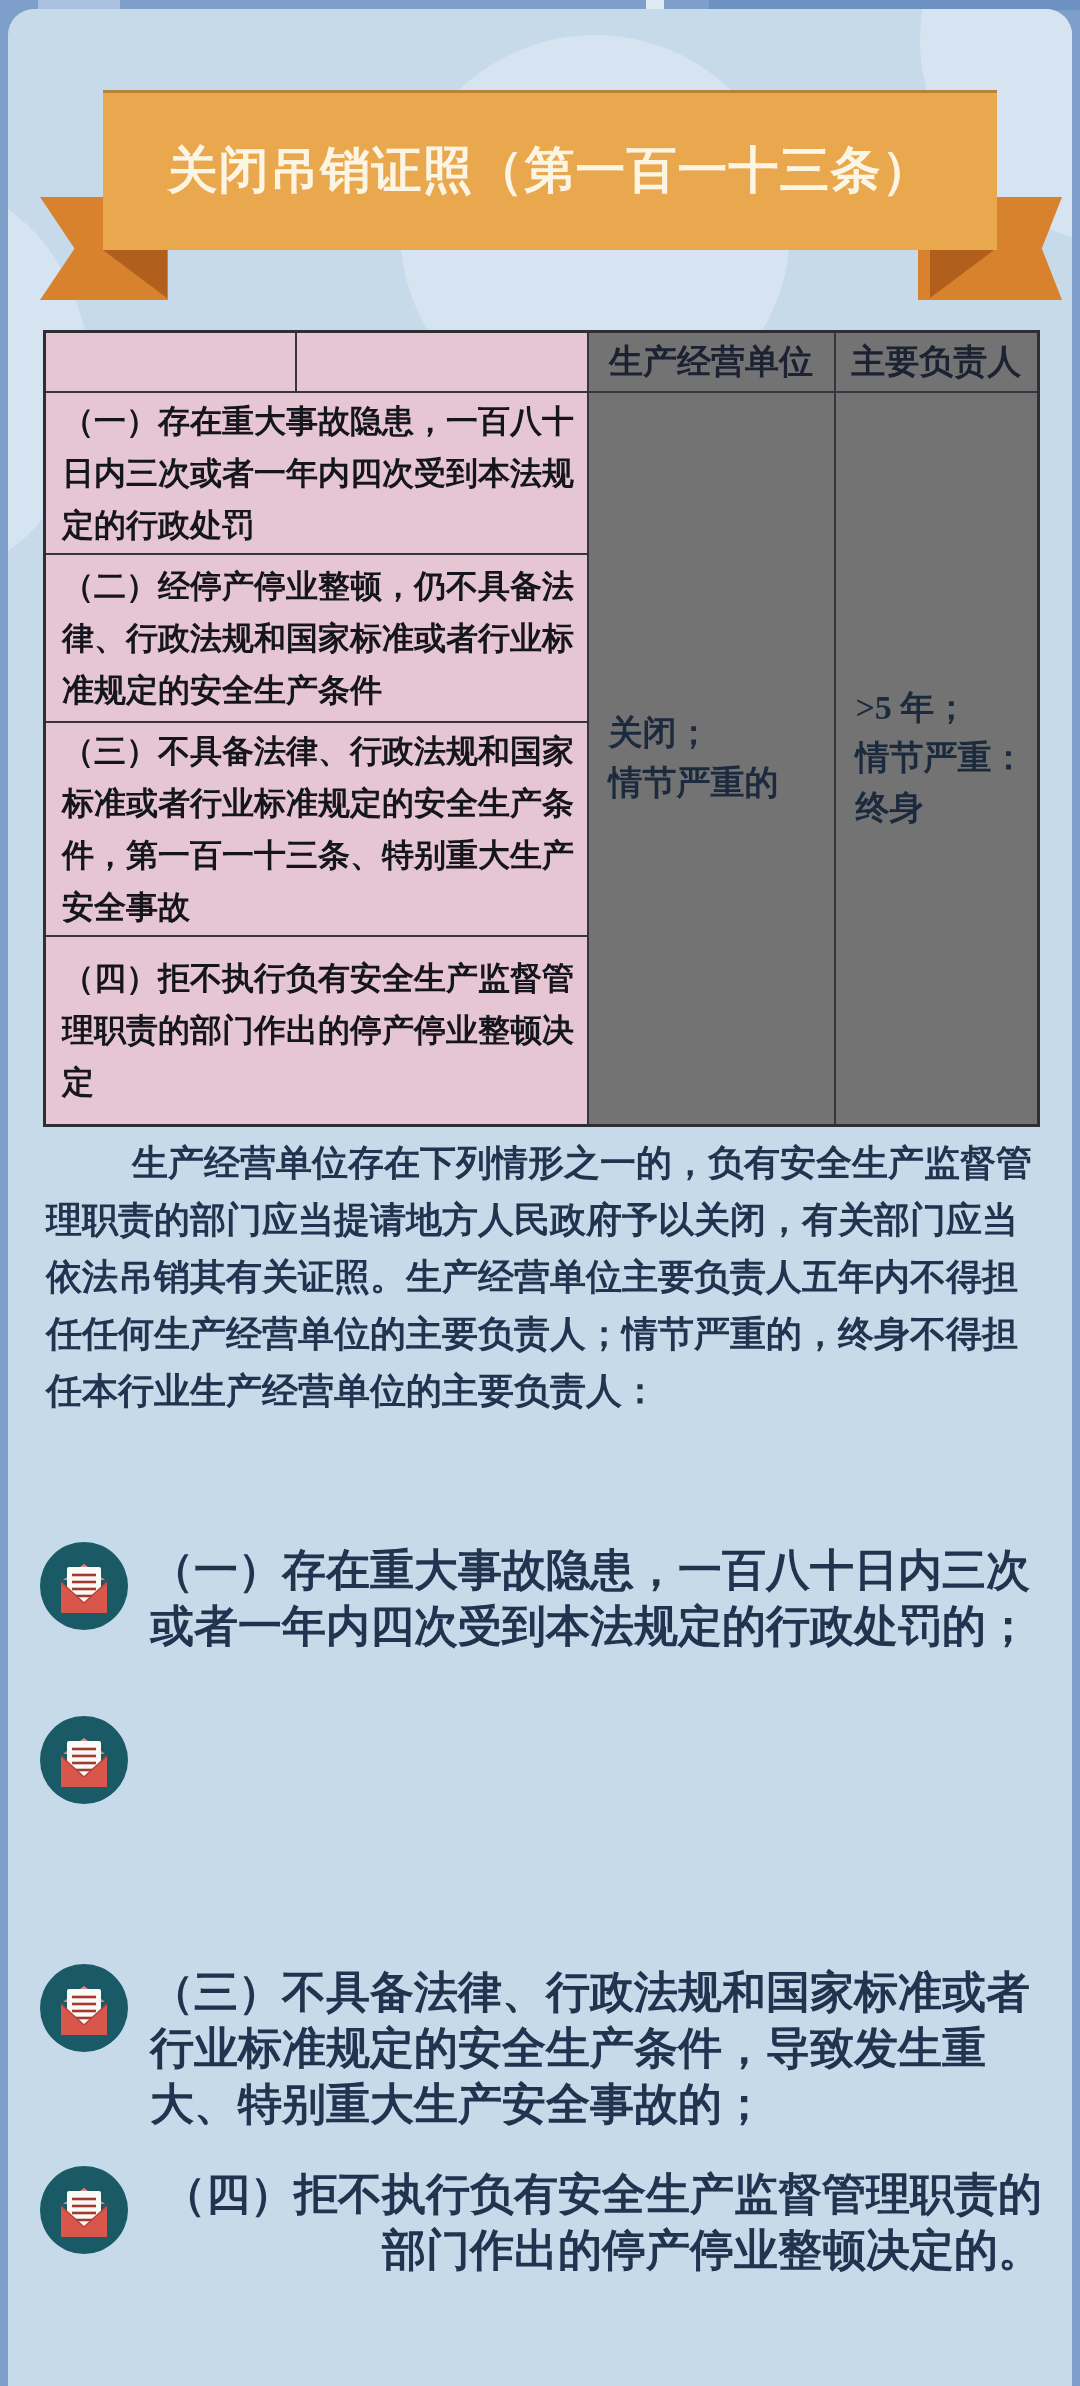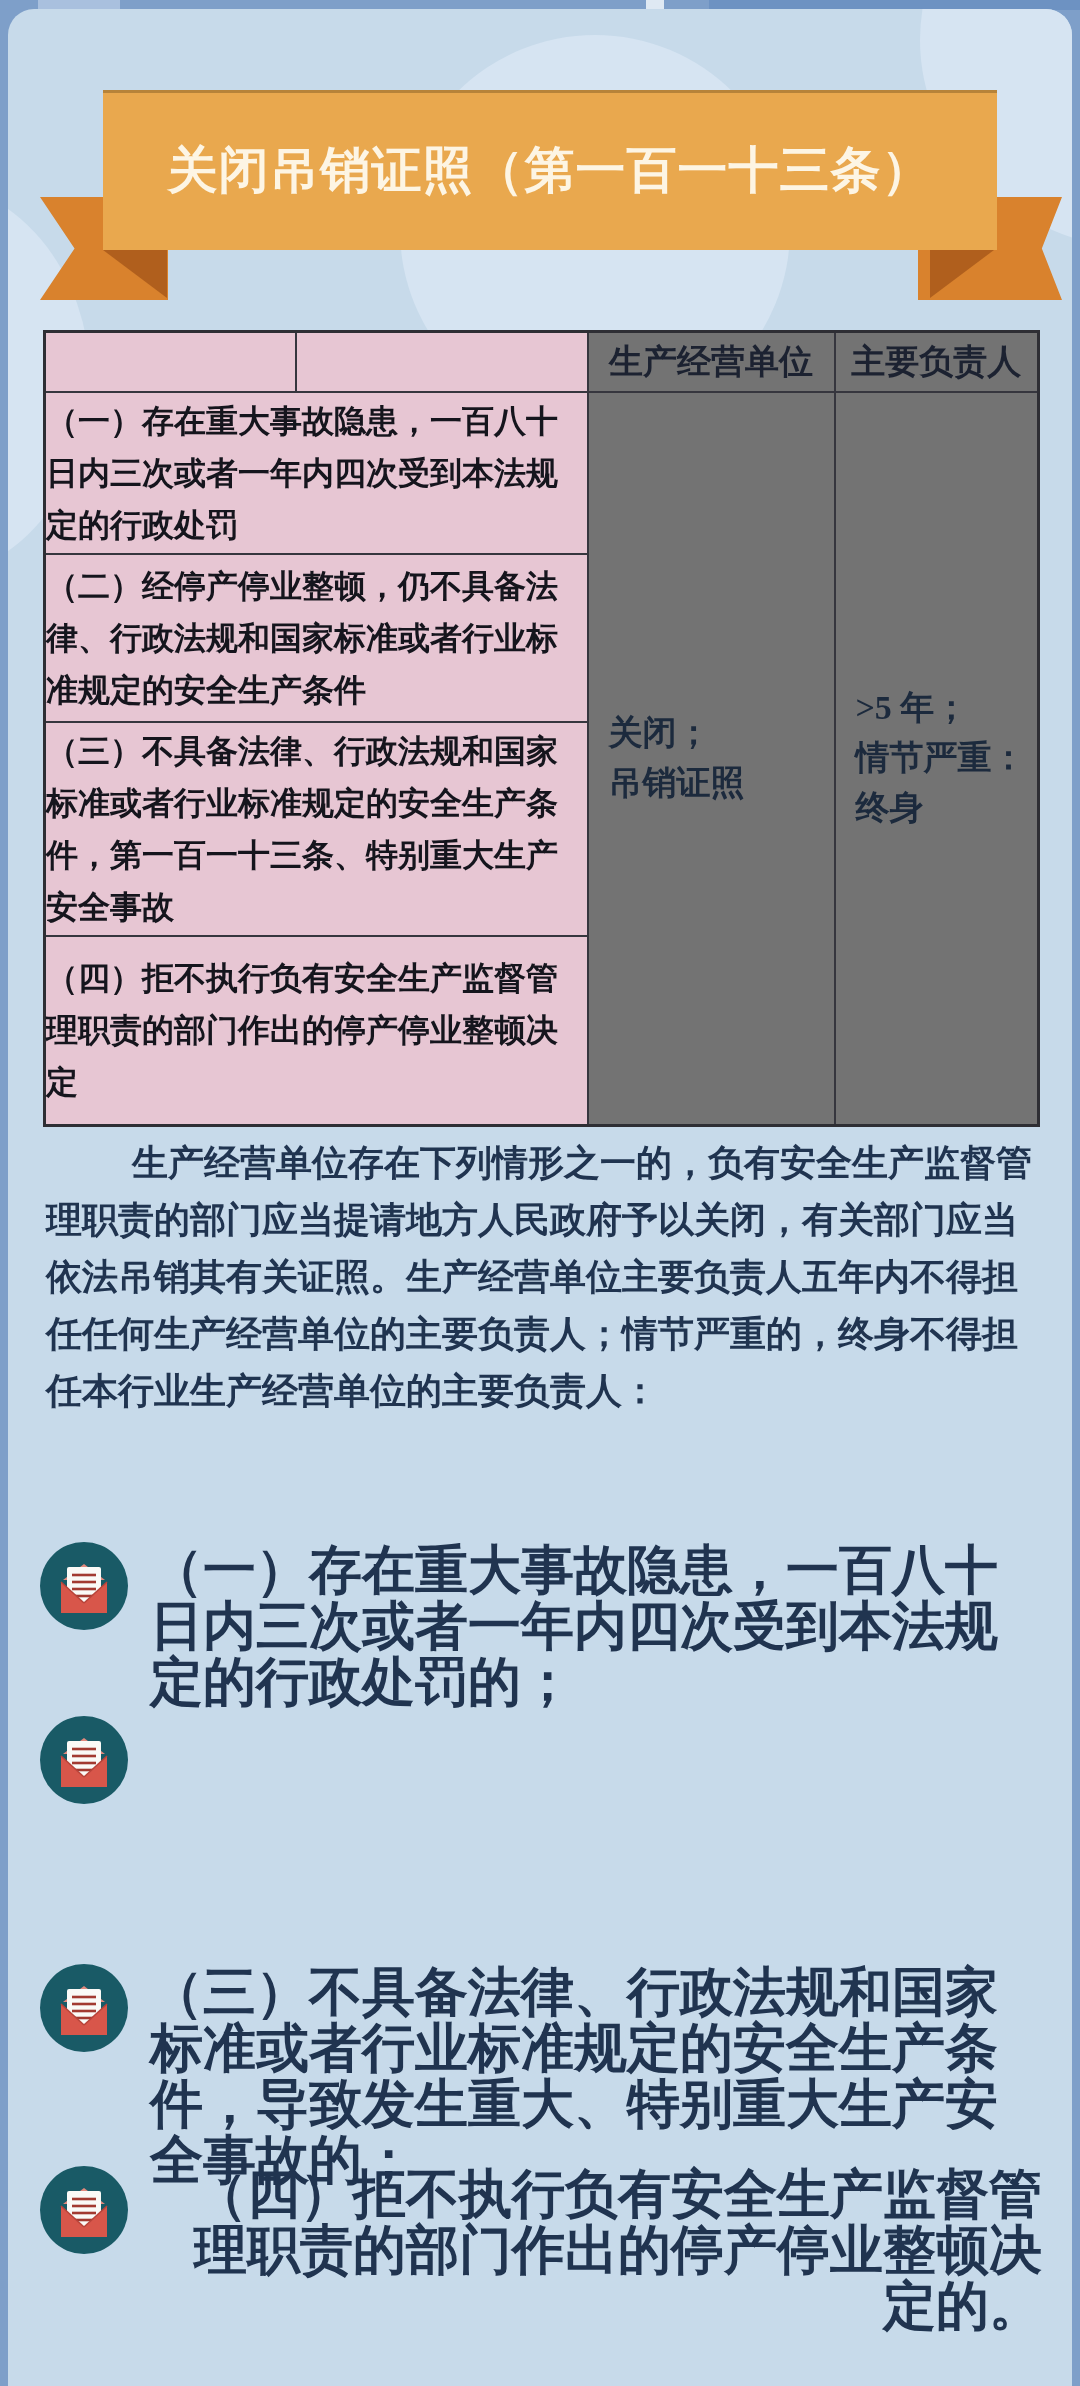--- a/index.html
+++ b/index.html
@@ -34,34 +34,34 @@
   .banner-title{color:#fdf5e4;font-size:50px;font-weight:800;letter-spacing:1px;white-space:nowrap;}
   
   .law-table{position:absolute;left:43px;top:330px;z-index:3;border-collapse:collapse;
              table-layout:fixed;width:994px;border:3px solid #2e2e34;
              font-family:"Liberation Serif","DejaVu Serif",serif;}
   .law-table td{border:2px solid #36363e;}
   .cell-pink{background:#e7c6d3;}
   .cell-blue{background:#737373;}
   .hdr-cell{font-size:34px;font-weight:700;color:#1c2231;text-align:center;vertical-align:middle;}
   .situation{font-size:32px;font-weight:700;color:#15151d;line-height:52px;
-             padding:2px 12px 2px 0;vertical-align:middle;text-align:left;}
+             padding:2px 12px 2px 16px;vertical-align:middle;text-align:left;}
   .penalty{font-size:34px;font-weight:700;color:#1c2a3d;line-height:50px;
            padding-left:20px;vertical-align:middle;text-align:left;}
   .tr-hdr{height:60px;} .tr-r1{height:158px;} .tr-r2{height:168px;}
   .tr-r3{height:198px;} .tr-r4{height:190px;}
   
   .intro{position:absolute;left:46px;top:1134px;width:992px;z-index:3;
          font-size:36px;line-height:57px;font-weight:800;color:#203450;
          text-indent:86px;text-align:left;}
   
   .law-item{position:absolute;left:40px;width:1004px;display:flex;align-items:flex-start;z-index:3;}
   .item-1{top:1542px;} .item-2{top:1716px;} .item-3{top:1964px;} .item-4{top:2166px;text-align:right;}
   .item-icon{flex:0 0 88px;width:88px;height:88px;}
-  .item-text{margin-left:22px;width:892px;font-size:53px;line-height:56px;
+  .item-text{margin-left:22px;width:892px;font-size:44px;line-height:56px;
              font-weight:800;color:#203450;}
 </style>
 </head>
 <body>
 
 <div class="root">
 
   <div class="top-strip">
     <div class="seg-right"></div>
     <div class="seg-light"></div>
@@ -93,21 +93,21 @@
         <tr class="tr-hdr">
       <td class="cell-pink"></td>
       <td class="cell-pink"></td>
       <td class="cell-blue hdr-cell">生产经营单位</td>
       <td class="cell-blue hdr-cell">主要负责人</td>
     </tr>
     <tr class="tr-r1">
       <td colspan="2" class="cell-pink situation">（一）存在重大事故隐患，一百八十日内三次或者一年内四次受到本法规定的行政处罚</td>
       <td rowspan="4" class="cell-blue penalty">
         <div>关闭；</div>
-        <div>吊销证照</div>
+        <div>情节严重的</div>
       </td>
       <td rowspan="4" class="cell-blue penalty">
         <div>&gt;5 年；</div>
         <div>情节严重：</div>
         <div>终身</div>
       </td>
     </tr>
     <tr class="tr-r2">
       <td colspan="2" class="cell-pink situation">（二）经停产停业整顿，仍不具备法律、行政法规和国家标准或者行业标准规定的安全生产条件</td>
     </tr>

